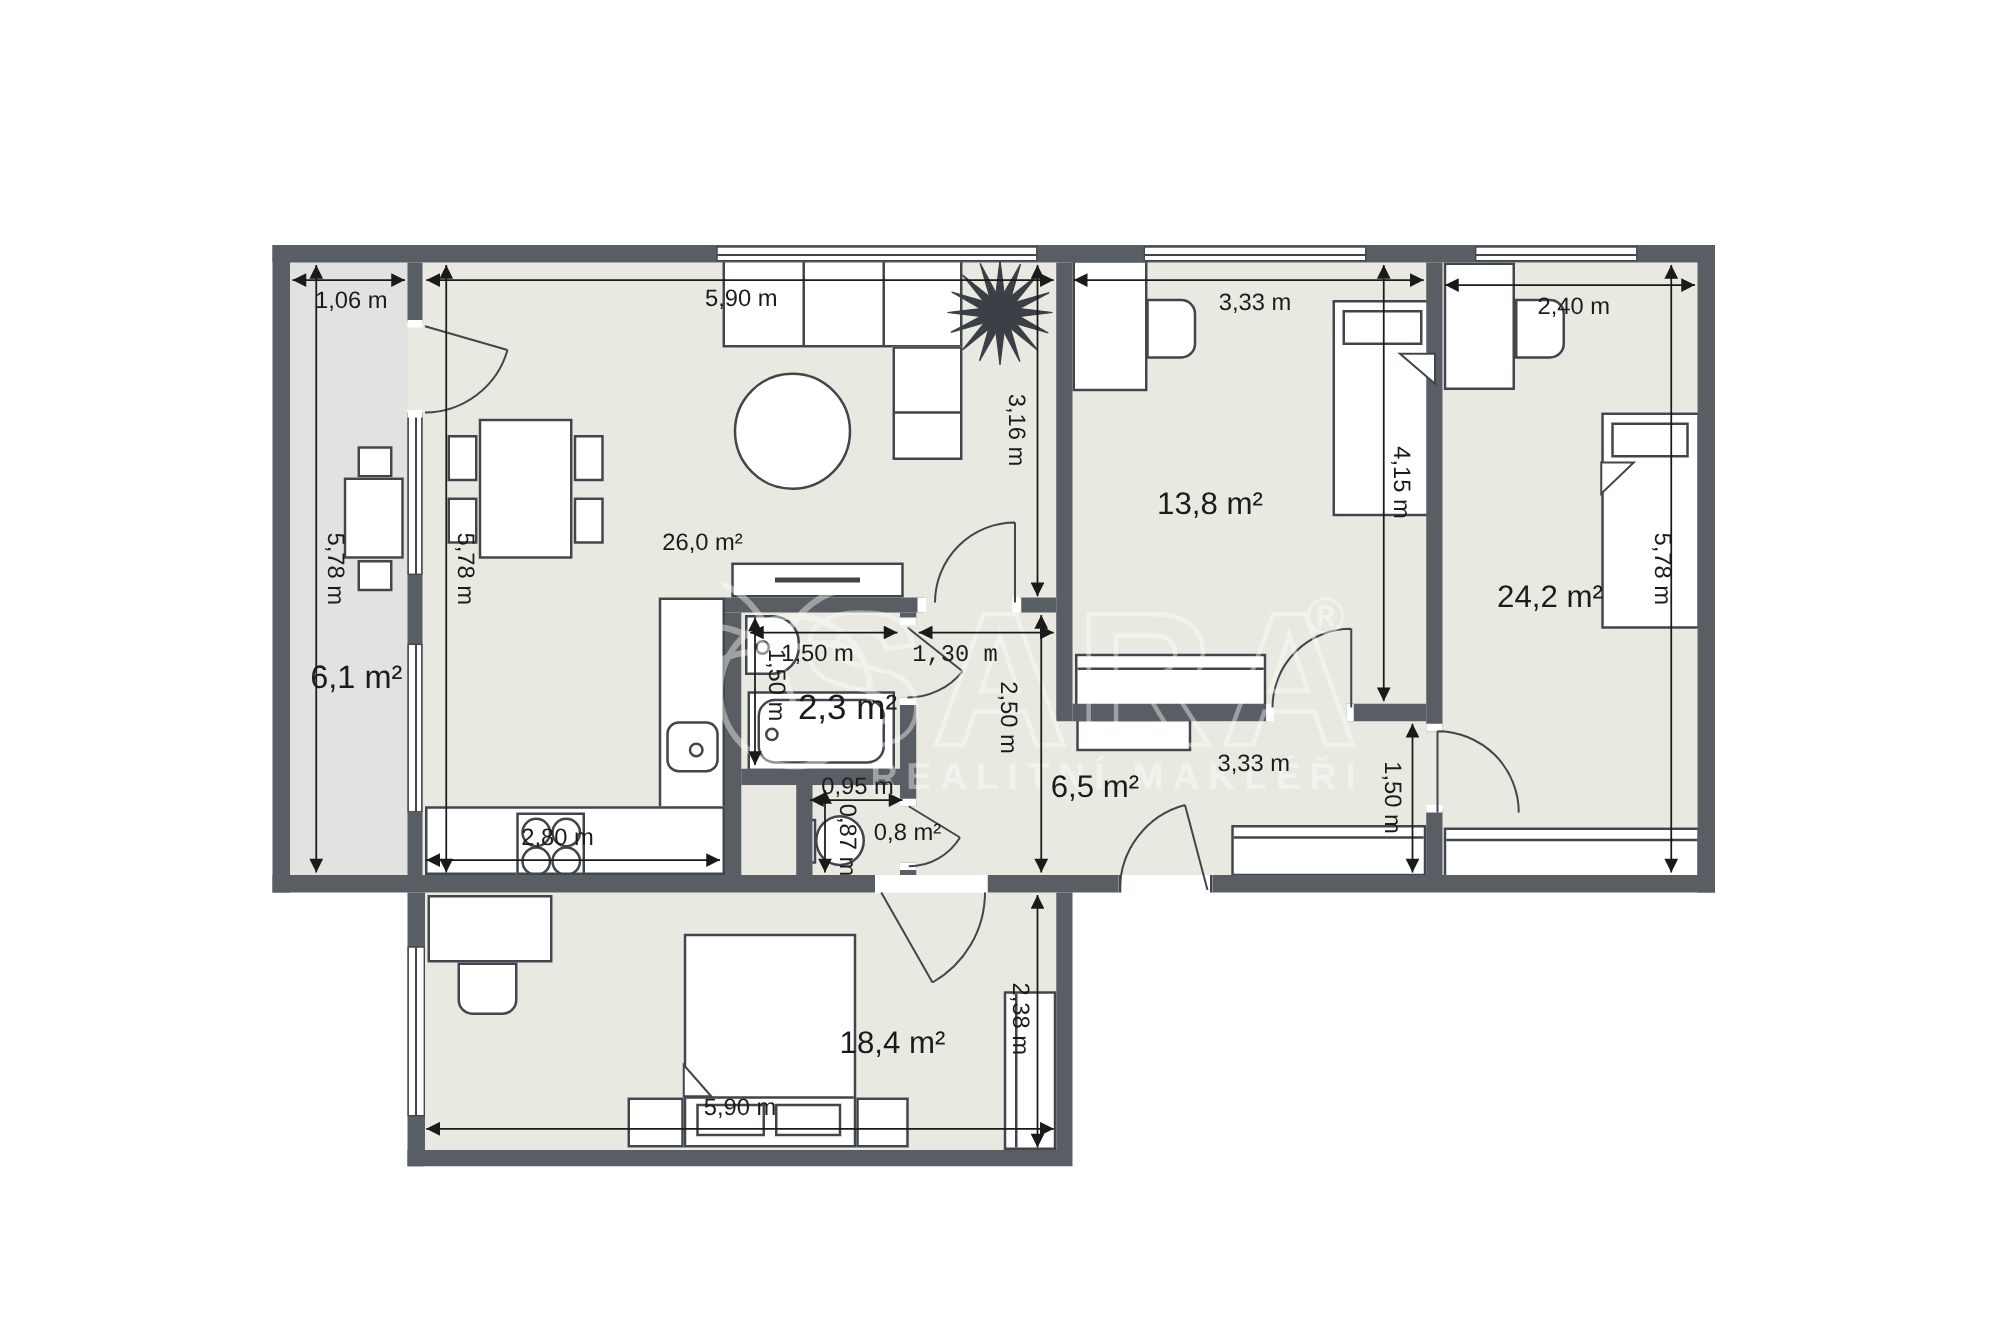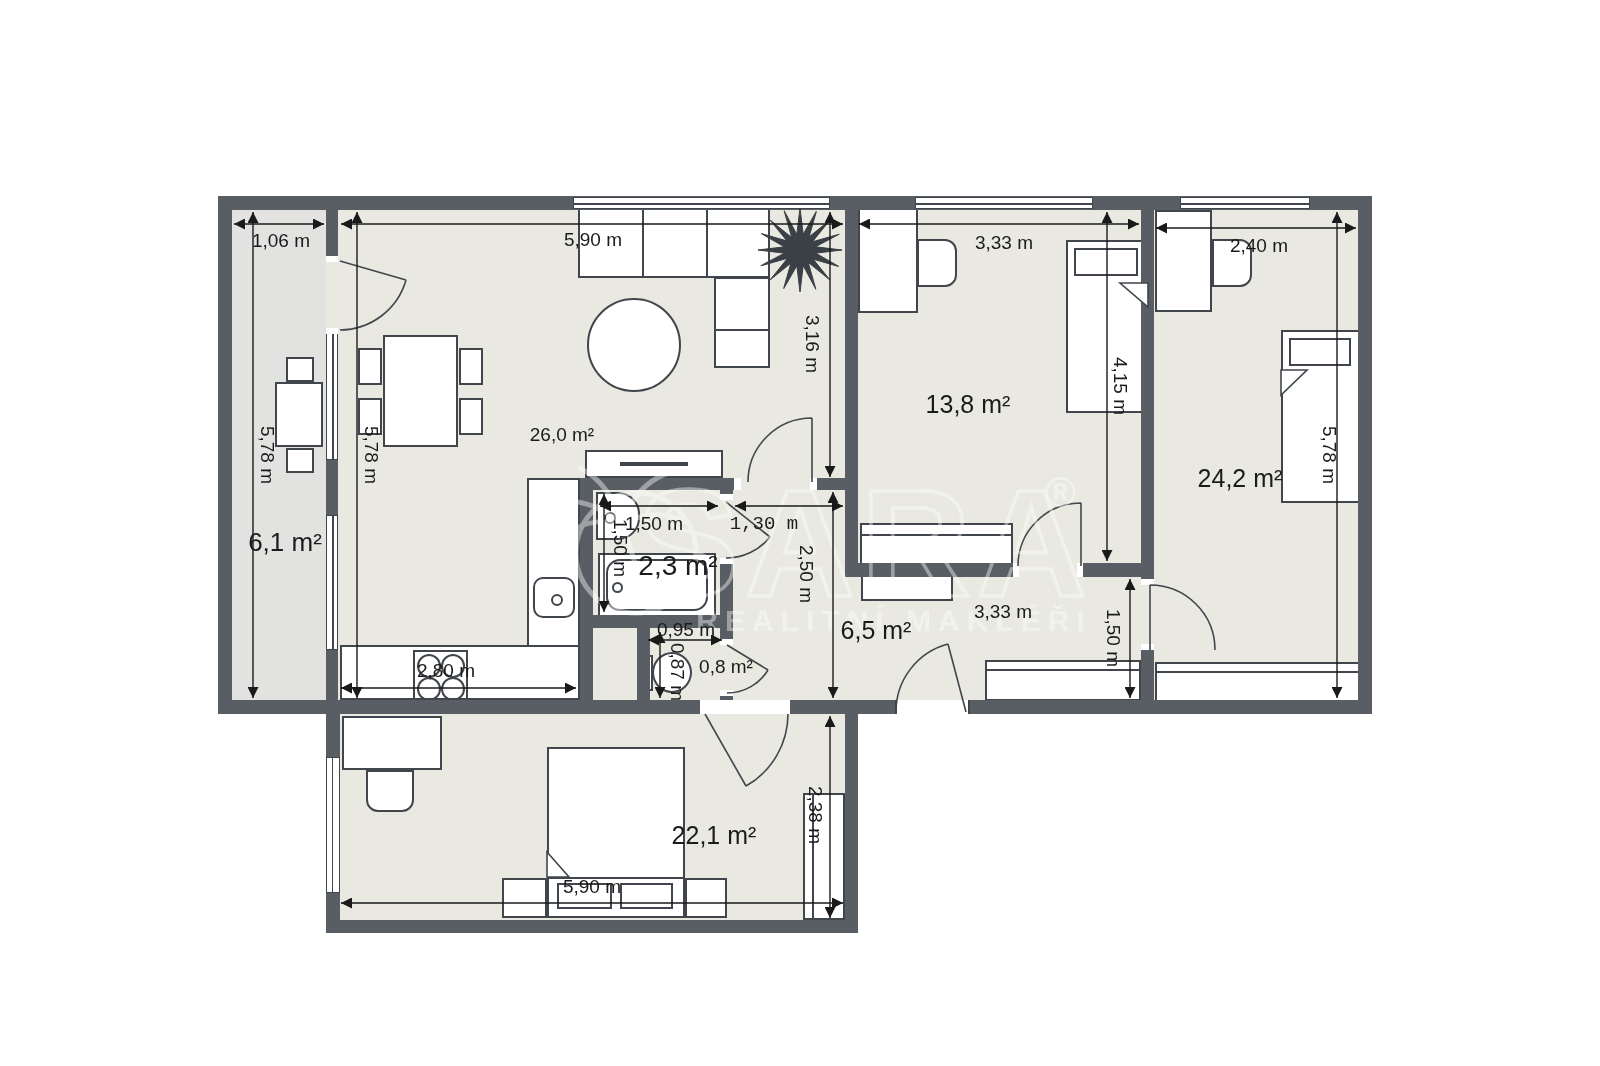--- a/index.html
+++ b/index.html
@@ -226,21 +226,21 @@
     </g>
   </svg>
 
   <div class="lbl room-lbl" style="left:285px;top:542px;font-size:26px;">6,1 m²</div>
   <div class="lbl room-lbl" style="left:546px;top:435px;font-size:19px;margin-left:16px;">26,0 m²</div>
   <div class="lbl room-lbl" style="left:968px;top:404px;">13,8 m²</div>
   <div class="lbl room-lbl" style="left:1240px;top:478px;">24,2 m²</div>
   <div class="lbl room-lbl" style="left:678px;top:566px;font-size:28px;">2,3 m²</div>
   <div class="lbl room-lbl" style="left:726px;top:667px;font-size:19px;">0,8 m²</div>
   <div class="lbl room-lbl" style="left:876px;top:630px;">6,5 m²</div>
-  <div class="lbl room-lbl" style="left:714px;top:835px;">22,1 m²</div>
+  <div class="lbl room-lbl" style="left:714px;top:835px;">18,4 m²</div>
 
   <div class="lbl dim-lbl" style="left:281px;top:241px;">1,06 m</div>
   <div class="lbl dim-lbl" style="left:593px;top:240px;">5,90 m</div>
   <div class="lbl dim-lbl" style="left:1004px;top:243px;">3,33 m</div>
   <div class="lbl dim-lbl" style="left:1259px;top:246px;">2,40 m</div>
   <div class="lbl dim-lbl rot" style="left:267px;top:455px;">5,78 m</div>
   <div class="lbl dim-lbl rot" style="left:371px;top:455px;">5,78 m</div>
   <div class="lbl dim-lbl rot" style="left:812px;top:344px;">3,16 m</div>
   <div class="lbl dim-lbl rot" style="left:1120px;top:386px;">4,15 m</div>
   <div class="lbl dim-lbl rot" style="left:1329px;top:455px;">5,78 m</div>

